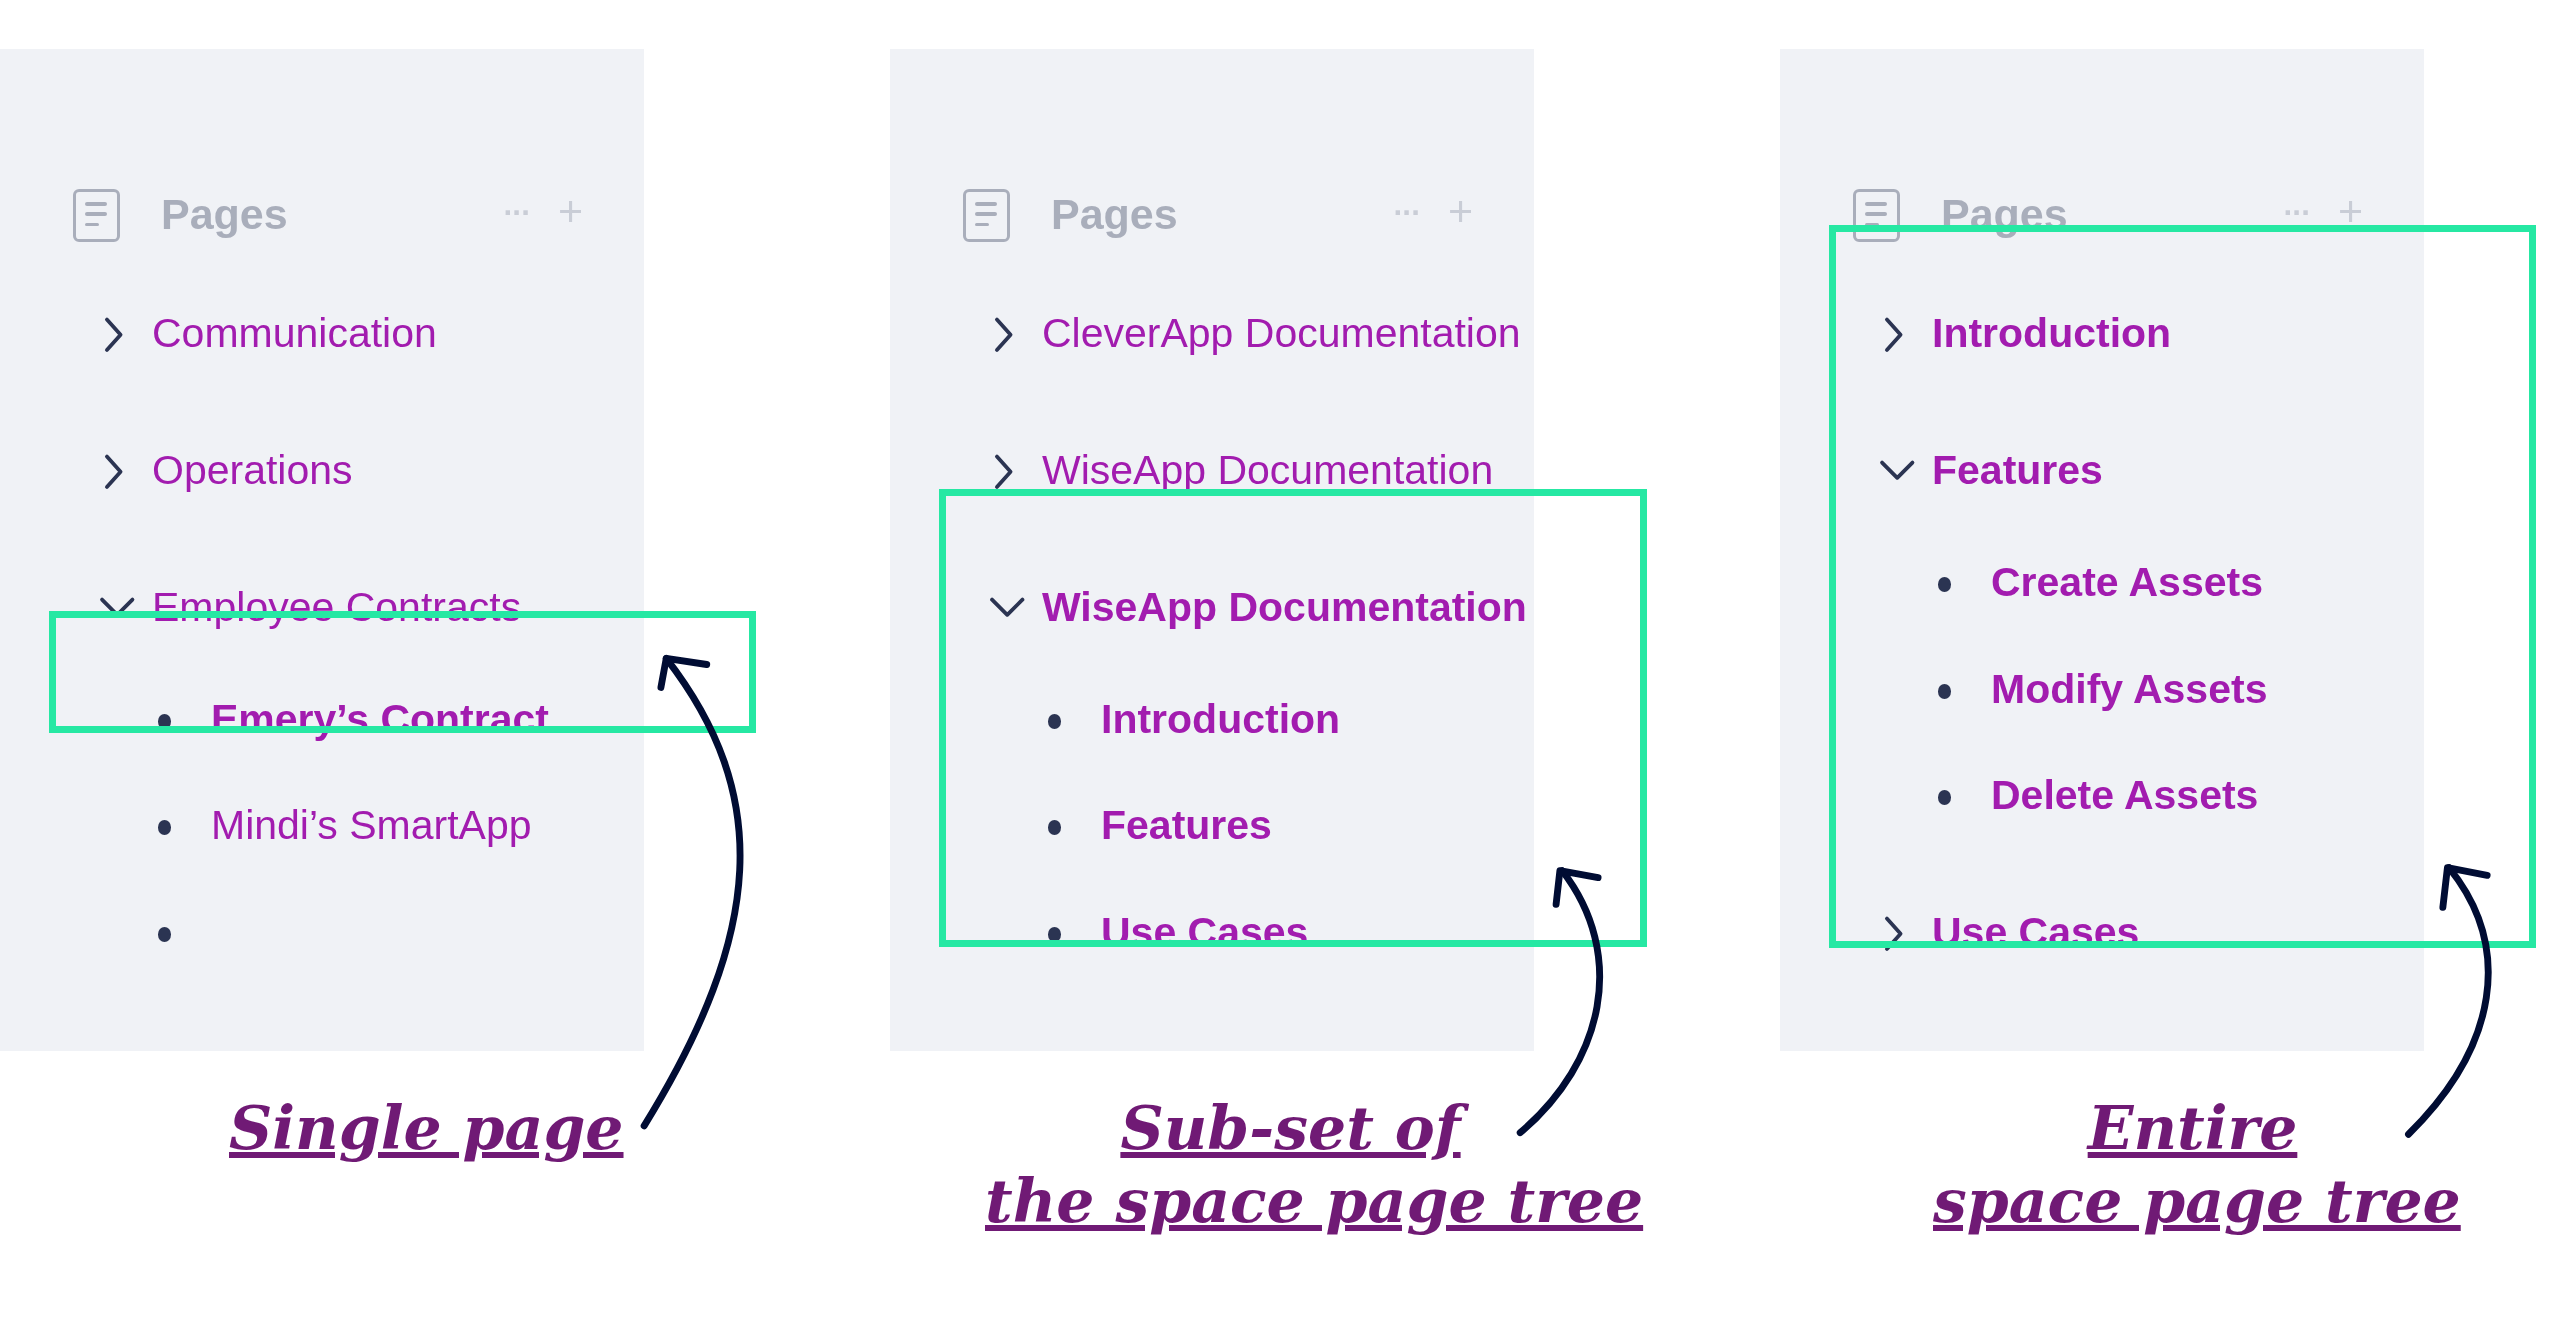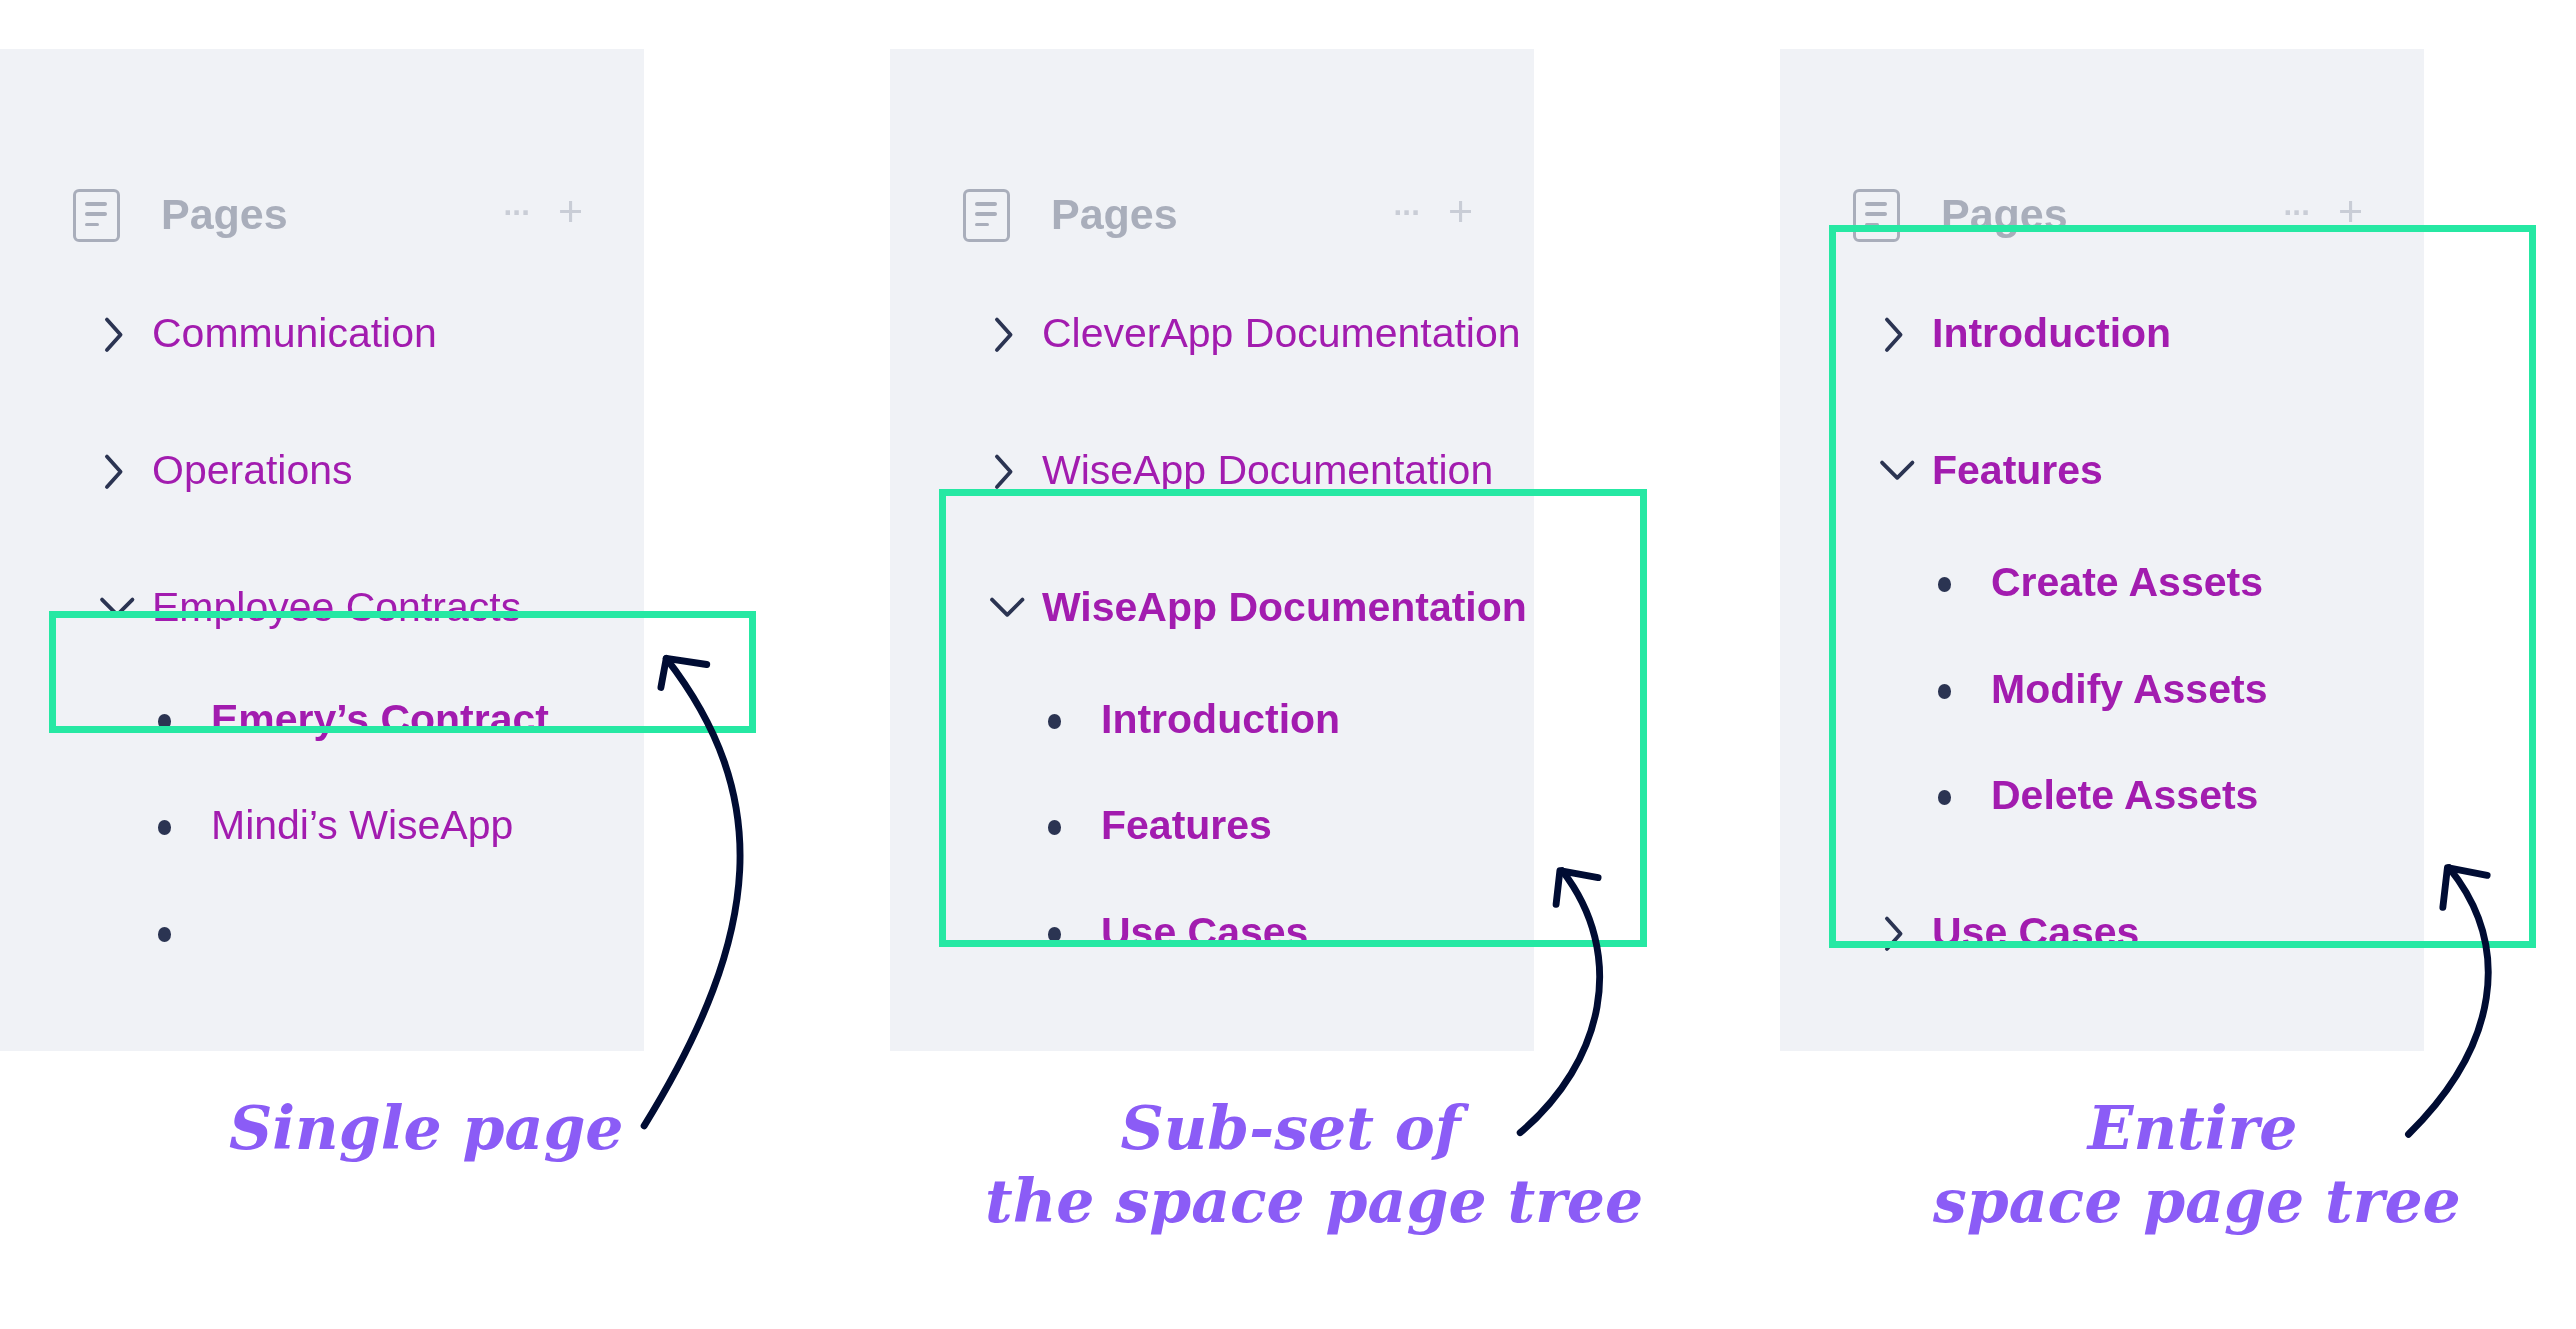--- a/index.html
+++ b/index.html
@@ -14,21 +14,21 @@
   .hdr .more { position:absolute; right:53px; top:7.6px; font-size:31px; color:#c9cdd6; letter-spacing:-1.5px; font-weight:bold; }
   .hdr .plus { position:absolute; right:0; top:0; font-size:43px; color:#c9cdd6; }
   .row { position:absolute; height:61px; display:flex; align-items:center; font-size:41px; color:#a21caf; white-space:nowrap; }
   .row .chev { width:53px; height:61px; position:relative; flex:0 0 auto; }
   .row .chev svg { position:absolute; left:0; top:11.5px; }
   .row .bullet { width:55px; flex:0 0 auto; position:relative; height:61px; }
   .row .bullet::before { content:""; position:absolute; left:1.5px; top:25px; width:13.8px; height:15.3px; border-radius:50%; background:#2b3452; }
   .row.bold { font-weight:bold;justify-content:center; }
   .hl { position:absolute; border:7.6px solid #26e8a3; box-sizing:border-box; }
   .caption { position:absolute; font-family:"DejaVu Serif", serif; font-style:italic; font-weight:bold;
-             font-size:60px; color:#8b5cf6; text-align:center; line-height:73px; white-space:nowrap; }
+             font-size:60px; color:#701a75; text-align:center; line-height:73px; white-space:nowrap;text-decoration:underline; }
   svg.arrow { position:absolute; left:0; top:0; pointer-events:none; }
 </style>
 </head>
 <body>
 
 <div class="panel" style="left:0;">
   <div class="hdr">
     <div class="doc">
         <i style="top:10.7px;width:21.4px"></i>
         <i style="top:20.6px;width:21.4px"></i>
@@ -62,21 +62,21 @@
         </svg>
       </span>
     <span>Employee Contracts</span>
   </div>
   <div class="row bold" style="left:156px;top:640px">
     <span class="bullet"></span>
     <span>Emery’s Contract</span>
   </div>
   <div class="row" style="left:156px;top:746px">
     <span class="bullet"></span>
-    <span>Mindi’s WiseApp</span>
+    <span>Mindi’s SmartApp</span>
   </div>
   <div class="row" style="left:156px;top:853px">
     <span class="bullet"></span>
   </div>
 </div>
 <div class="hl" style="left:49px;top:611px;width:707px;height:122px"></div>
 
 <div class="panel" style="left:890px;">
   <div class="hdr">
     <div class="doc">

